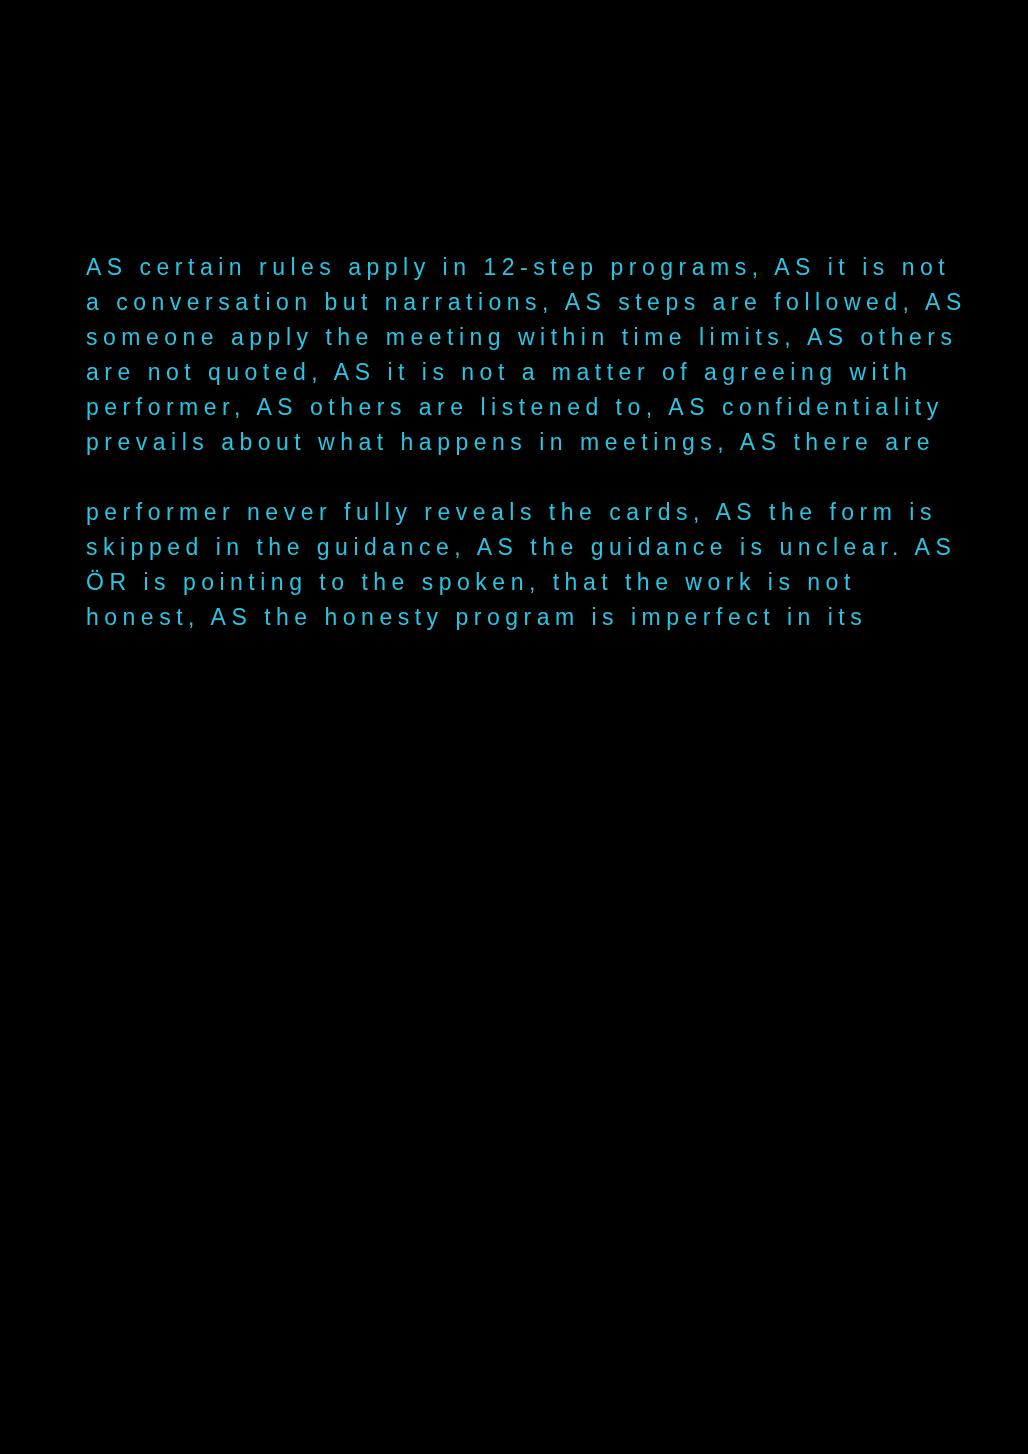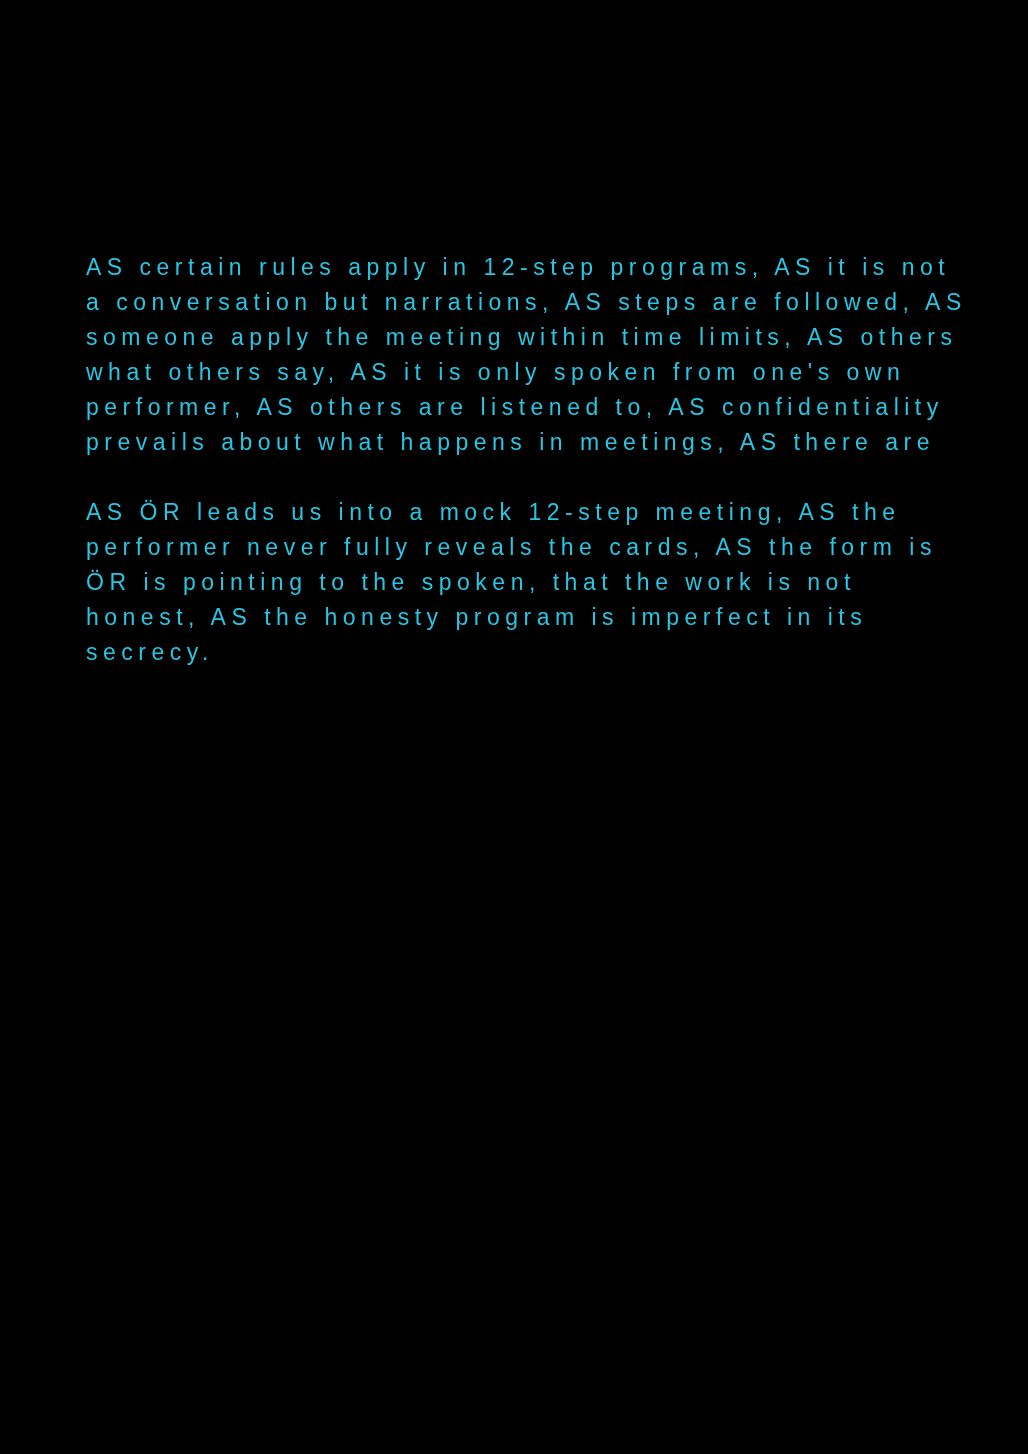--- a/index.html
+++ b/index.html
@@ -37,27 +37,26 @@
 </head>
 <body style="background: rgb(0, 0, 0);">
 
 <main>
   <section class="text-block" style="color: rgb(41, 197, 226);">
 
     <p class="paragraph">
       <span class="line">AS certain rules apply in 12-step programs, AS it is not</span>
       <span class="line">a conversation but narrations, AS steps are followed, AS</span>
       <span class="line">someone apply the meeting within time limits, AS others</span>
-      <span class="line">what others say, AS it is only spoken from one's own</span>
+      <span class="line">are not quoted, AS it is not a matter of agreeing with</span>
       <span class="line">performer, AS others are listened to, AS confidentiality</span>
       <span class="line">prevails about what happens in meetings, AS there are</span>
     </p>
 
     <p class="paragraph">
-      <span class="line">AS ÖR leads us into a mock 12-step meeting, AS the</span>
       <span class="line">performer never fully reveals the cards, AS the form is</span>
+      <span class="line">skipped in the guidance, AS the guidance is unclear. AS</span>
       <span class="line">ÖR is pointing to the spoken, that the work is not</span>
       <span class="line">honest, AS the honesty program is imperfect in its</span>
-      <span class="line">secrecy.</span>
     </p>
 
   </section>
 </main>
 
 </body></html>

